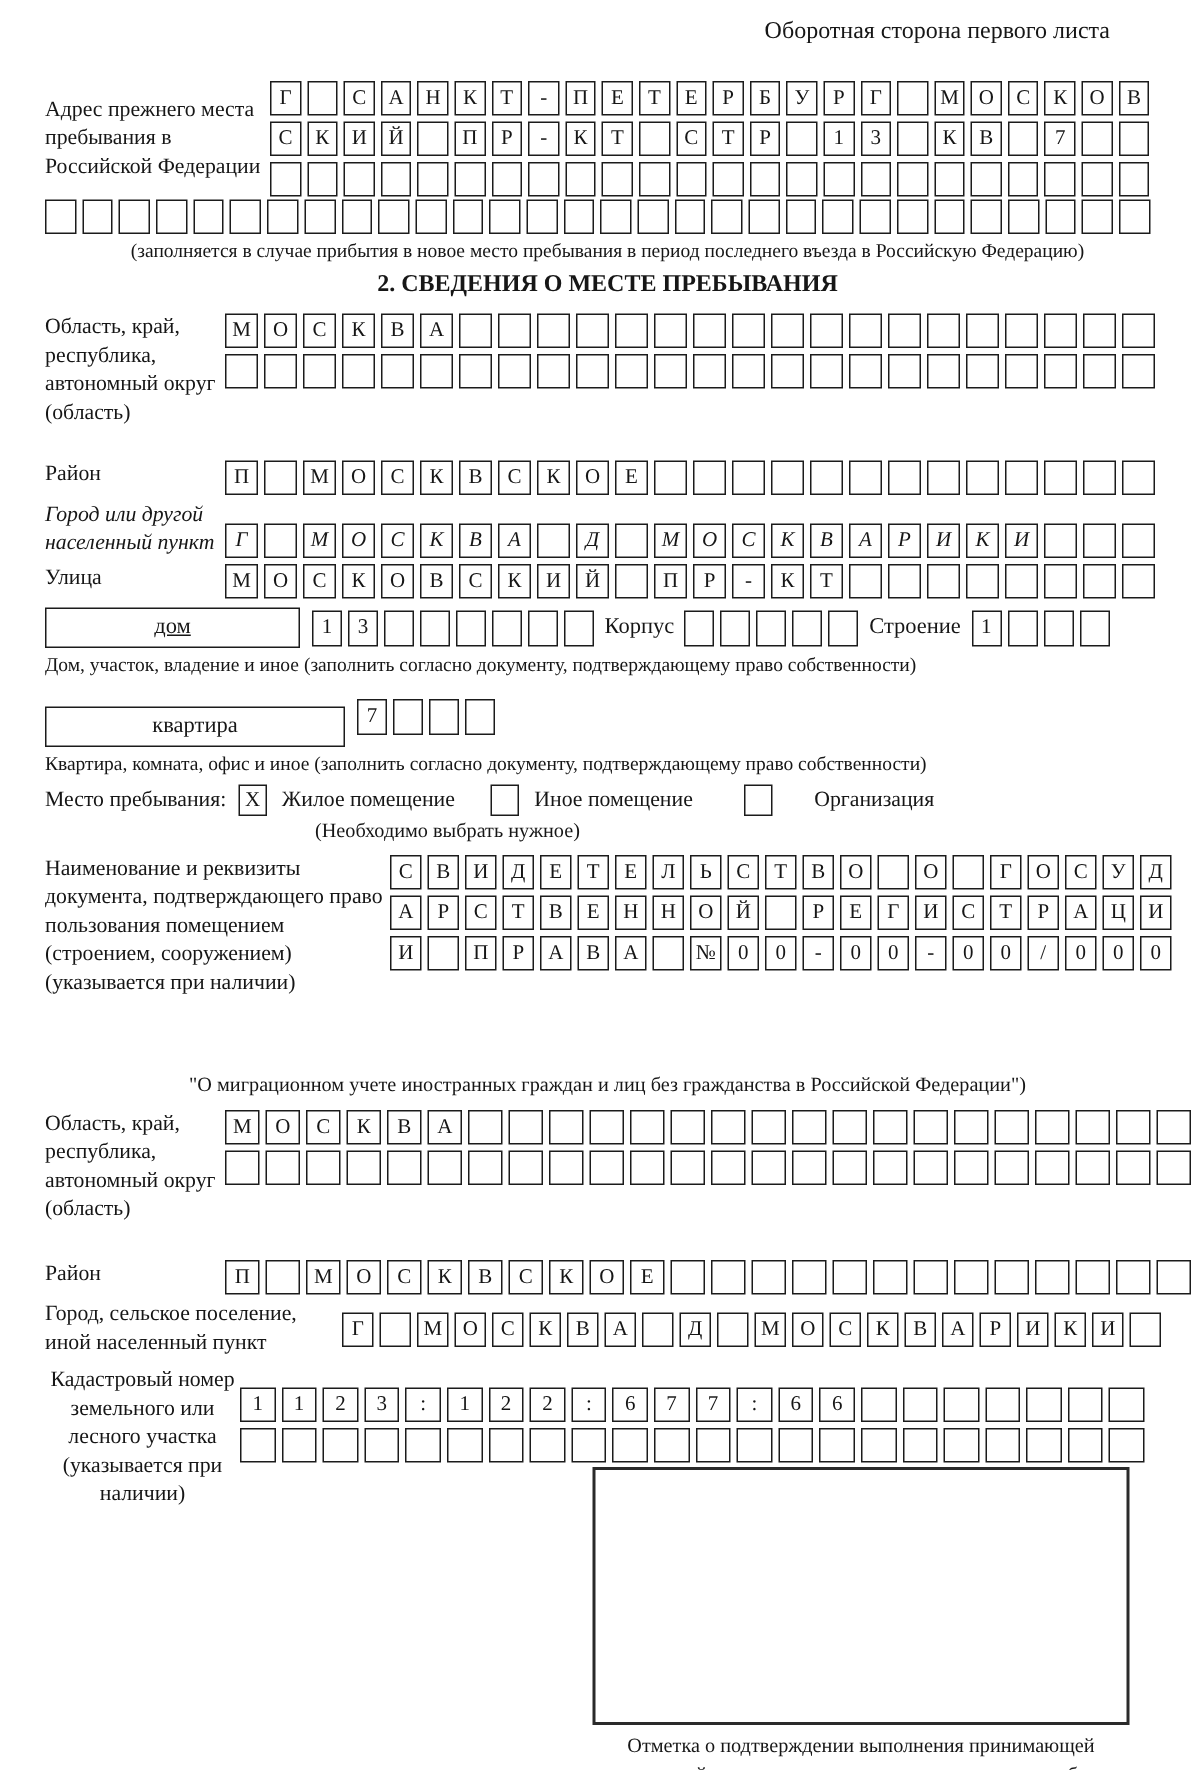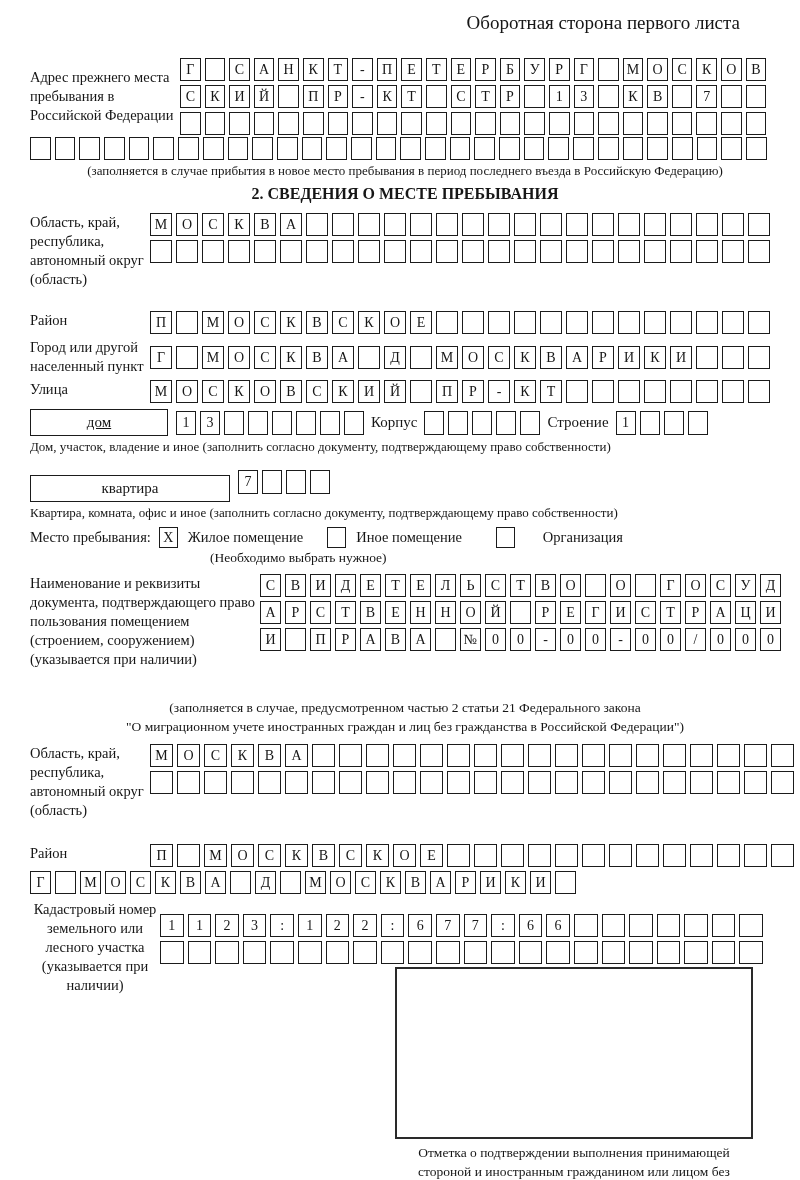--- a/index.html
+++ b/index.html
@@ -1,18 +1,18 @@
 <!DOCTYPE html>
 <html lang="ru"><head>
 <meta charset="utf-8">
 <style>
   html,body{margin:0;padding:0;background:#fff;}
   body{width:800px;height:1180px;font-family:"Liberation Serif",serif;color:#161616;overflow:hidden;}
   .page{box-sizing:border-box;width:800px;height:1180px;padding:12px 20px 0 30px;}
-  .hdr-note{text-align:right;padding-right:40px;font-size:19px;margin-bottom:24px;}
+  .hdr-note{text-align:right;padding-right:40px;font-size:16px;margin-bottom:24px;}
   
   .cells{display:flex;gap:4px;}
   .cell{box-sizing:border-box;flex:none;border:1.5px solid #1b1b1b;height:23px;line-height:21px;font-size:14px;text-align:center;background:#fff;}
   .pA .cell{width:20.6px;}
   .pFull .cell{width:20.7px;}
   .pS2 .cell{width:22px;}
   .pHouse .cell{width:20px;height:24px;}
   .pDoc .cell{width:21px;}
   .pS3 .cell{width:23px;}
   .pCity3 .cell{width:21px;}
@@ -26,21 +26,21 @@
   .wS3{width:120px;}
   .wCity3{width:198px;line-height:19px;}
   .wDoc{width:230px;line-height:19px;}
   .note{font-size:13px;text-align:center;margin:3px 0 6px 0;}
   .sec-title{font-size:16px;font-weight:bold;text-align:center;margin:4px 0 10px 0;}
   .sub-title{font-size:15px;font-weight:bold;text-align:center;margin:10px 0 4px 0;}
   .sub-note{font-size:13.5px;text-align:center;line-height:19px;margin-bottom:8px;}
   
   .inline-row{display:flex;align-items:center;margin-bottom:3px;}
   .named-box{box-sizing:border-box;border:1.6px solid #1b1b1b;height:27px;line-height:25px;text-align:center;font-size:15px;flex:none;}
-  .box-dom{width:138px;margin-right:8px;text-decoration:underline;}
+  .box-dom{width:170px;margin-right:8px;text-decoration:underline;}
   .box-kv{width:200px;margin-right:8px;margin-top:14px;}
   .inline-label{font-size:15px;margin:0 7px;flex:none;text-align:right;}
   
   .stay-row{display:flex;align-items:center;font-size:14.5px;margin:4px 0 2px 0;}
   .chk{box-sizing:border-box;border:1.6px solid #1b1b1b;width:19px;height:21px;line-height:19px;text-align:center;font-size:14px;flex:none;margin:0 10px 0 8px;}
   .stay-note{font-size:13.5px;margin-left:180px;margin-bottom:8px;}
   
   .mb2{margin-bottom:2px;align-items:center;} .mb4{margin-bottom:4px;} .mb6{margin-bottom:6px;}
   .region-field{margin-bottom:22px;}
   .region-field3{margin-bottom:24px;}
@@ -258,21 +258,21 @@
         <div class="cell"></div>
         <div class="cell"></div>
         <div class="cell"></div>
         <div class="cell"></div>
         <div class="cell"></div>
         <div class="cell"></div>
         <div class="cell"></div>
       </div>
   </div>
 
-  <div class="field mb4" style="align-items:center;">
+  <div class="field mb4" style="align-items:flex-end;font-style:italic;">
     <div class="flabel wS">Город или другой населенный пункт</div>
     <div class="cells pS2">
         <div class="cell">Г</div>
         <div class="cell"></div>
         <div class="cell">М</div>
         <div class="cell">О</div>
         <div class="cell">С</div>
         <div class="cell">К</div>
         <div class="cell">В</div>
         <div class="cell">А</div>
@@ -446,21 +446,21 @@
           <div class="cell">0</div>
           <div class="cell">/</div>
           <div class="cell">0</div>
           <div class="cell">0</div>
           <div class="cell">0</div>
         </div>
     </div>
   </div>
 
   <div class="sub-note">
-    <span>(заполняется в случае, предусмотренном частью 2 статьи 21 Федерального закона</span><br>
+    <br>
     <span>"О миграционном учете иностранных граждан и лиц без гражданства в Российской Федерации")</span>
   </div>
 
   <div class="field region-field3">
     <div class="flabel wS3">Область, край, республика, автономный округ (область)</div>
     <div class="rows">
       <div class="cells pS3">
           <div class="cell">М</div>
           <div class="cell">О</div>
           <div class="cell">С</div>
@@ -539,20 +539,21 @@
         <div class="cell"></div>
         <div class="cell"></div>
         <div class="cell"></div>
         <div class="cell"></div>
         <div class="cell"></div>
         <div class="cell"></div>
       </div>
   </div>
 
   <div class="field mb6" style="align-items:center;">
+    <div class="flabel wCity3">Город, сельское поселение, иной населенный пункт</div>
     <div class="cells pCity3">
         <div class="cell">Г</div>
         <div class="cell"></div>
         <div class="cell">М</div>
         <div class="cell">О</div>
         <div class="cell">С</div>
         <div class="cell">К</div>
         <div class="cell">В</div>
         <div class="cell">А</div>
         <div class="cell"></div>

